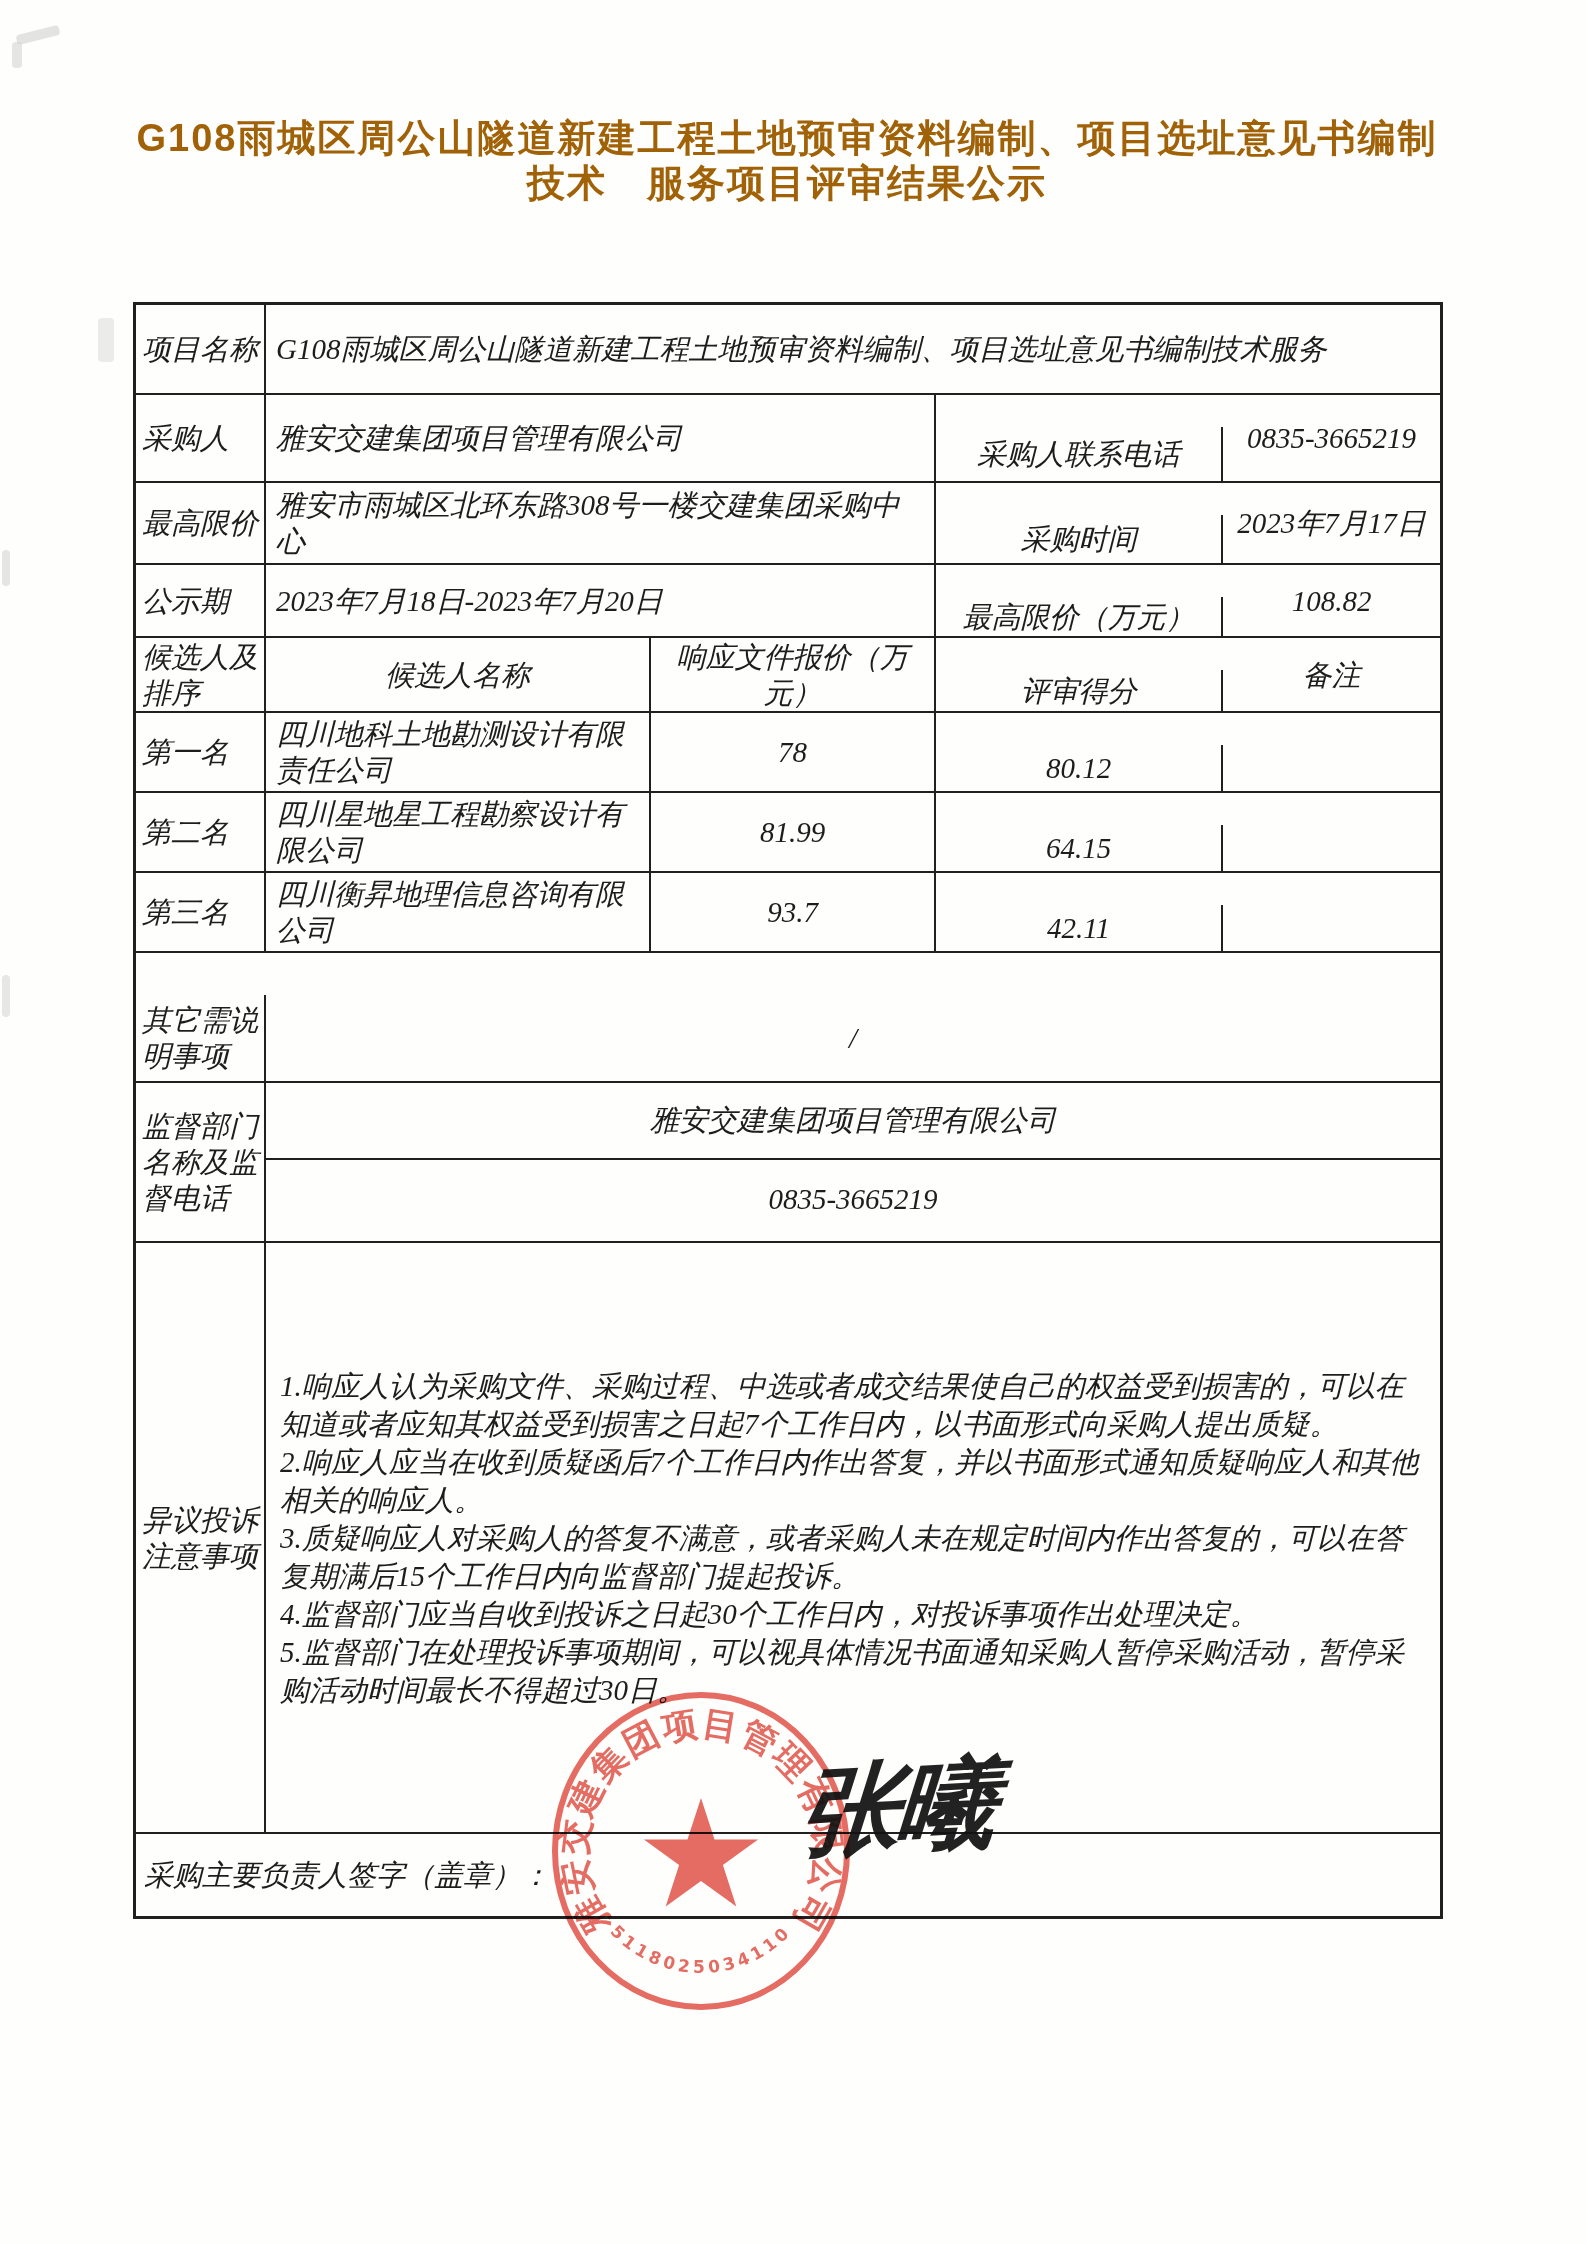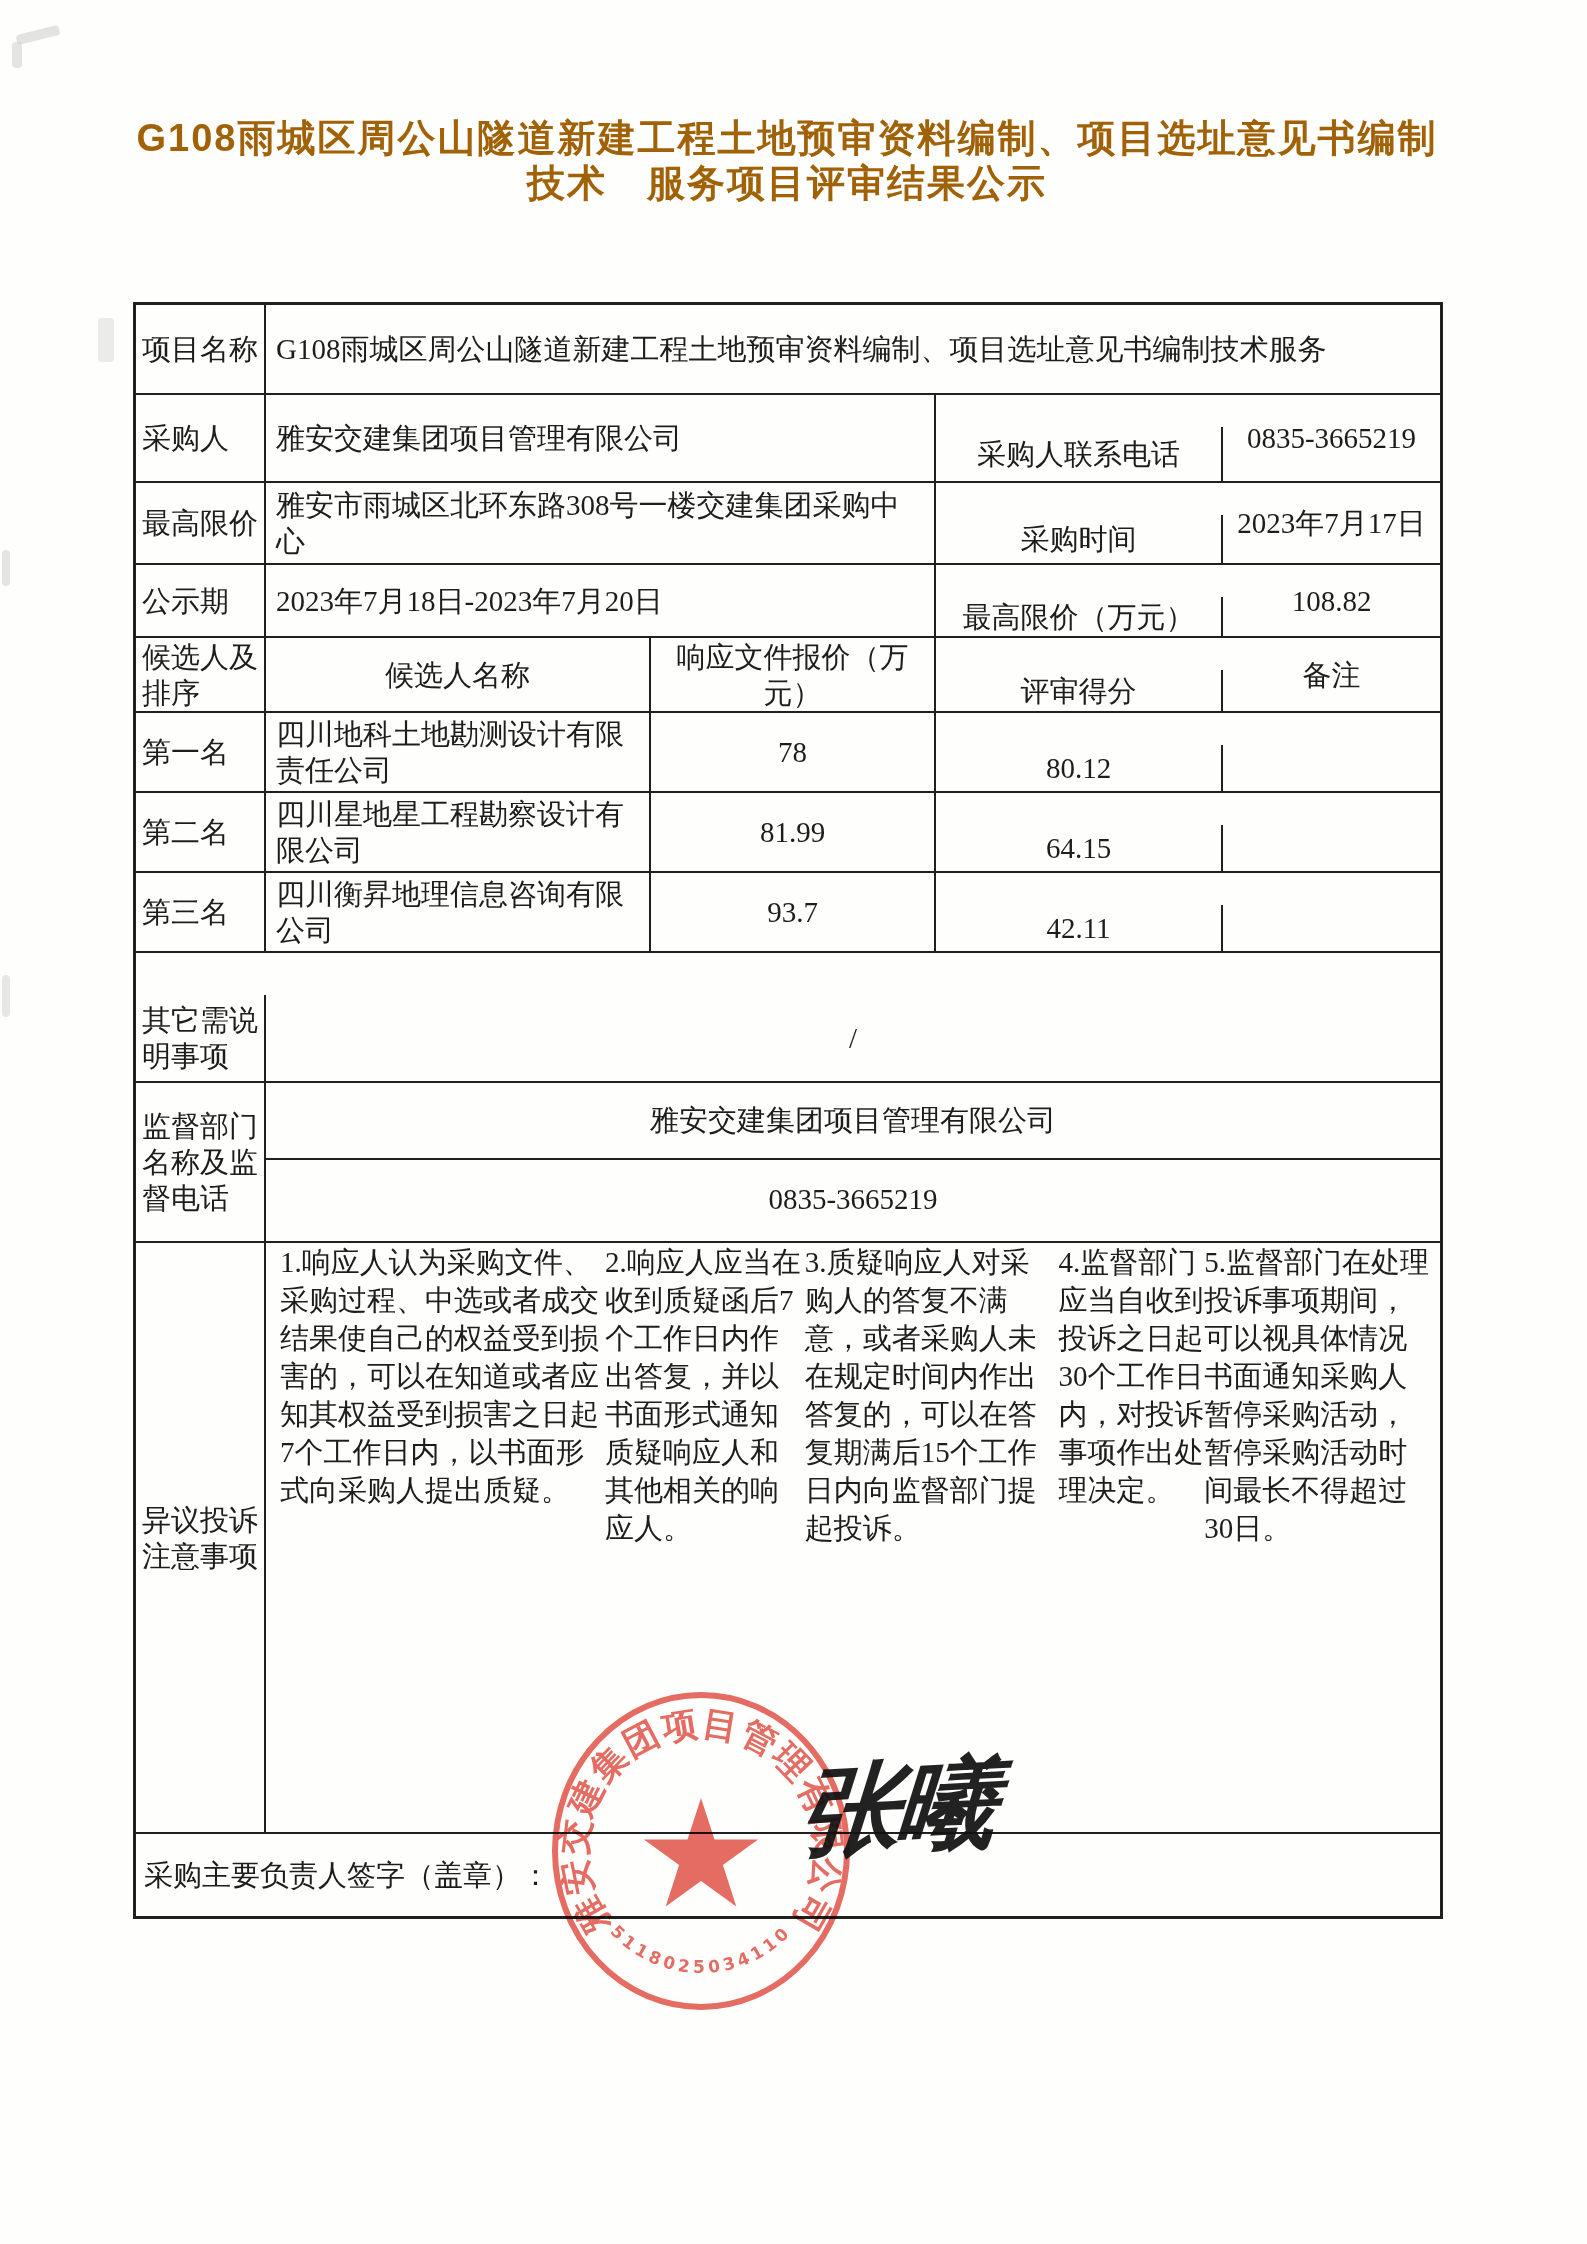--- a/index.html
+++ b/index.html
@@ -12,21 +12,21 @@
   }
   
   .doc-title{
     position:absolute;left:0;top:116px;width:1574px;
     text-align:center;font-family:"Liberation Sans","DejaVu Sans",sans-serif;
     font-weight:bold;font-size:38px;line-height:45px;letter-spacing:2px;color:#a16207;
   }
   
   .doc-table{
     position:absolute;left:133px;top:302px;width:1310px;
-    border:3px solid #202020;box-sizing:border-box;background:transparent;
+    border:3px solid #202020;box-sizing:border-box;background:transparent;font-style:italic;
   }
   .trow{display:flex;border-bottom:2px solid #202020;box-sizing:border-box;}
   .trow.last{border-bottom:none;}
   .cell{
     box-sizing:border-box;border-right:2px solid #202020;
     display:flex;align-items:center;
     font-size:29px;line-height:36px;padding:0 10px;
     overflow:hidden;
   }
   .cell.end{border-right:none;}
@@ -38,21 +38,21 @@
   .c-score{width:287px;margin-top:32px;}
   .c-rest{flex:1;}
   .h90{height:90px;}.h88{height:88px;}.h82{height:82px;}.h73{height:73px;}
   .h75{height:75px;}.h80{height:80px;}.h85{height:88px;margin-top:42px;}
   .sup-stack{flex:1;display:flex;flex-direction:column;}
   .sup-stack .sub{flex:none;display:flex;align-items:center;justify-content:center;
     font-size:29px;box-sizing:border-box;}
   .sub-top{height:77px;border-bottom:2px solid #202020;}
   .sub-bottom{height:79px;}
   .obj-row{height:591px;}
-  .obj-body{flex:1;display:flex;flex-direction:row;justify-content:center;
+  .obj-body{flex:1;display:flex;flex-direction:column;justify-content:center;
     padding:0 8px 0 14px;font-size:29px;line-height:38px;}
   .obj-body p{margin:0;}
   .sign-row{height:82px;}
   .sign-cell{flex:1;border-right:none;padding-left:8px;}
   
   .stamp{
     position:absolute;left:541px;top:1681px;width:320px;height:340px;
     opacity:.88;mix-blend-mode:multiply;z-index:5;pointer-events:none;
   }
   

